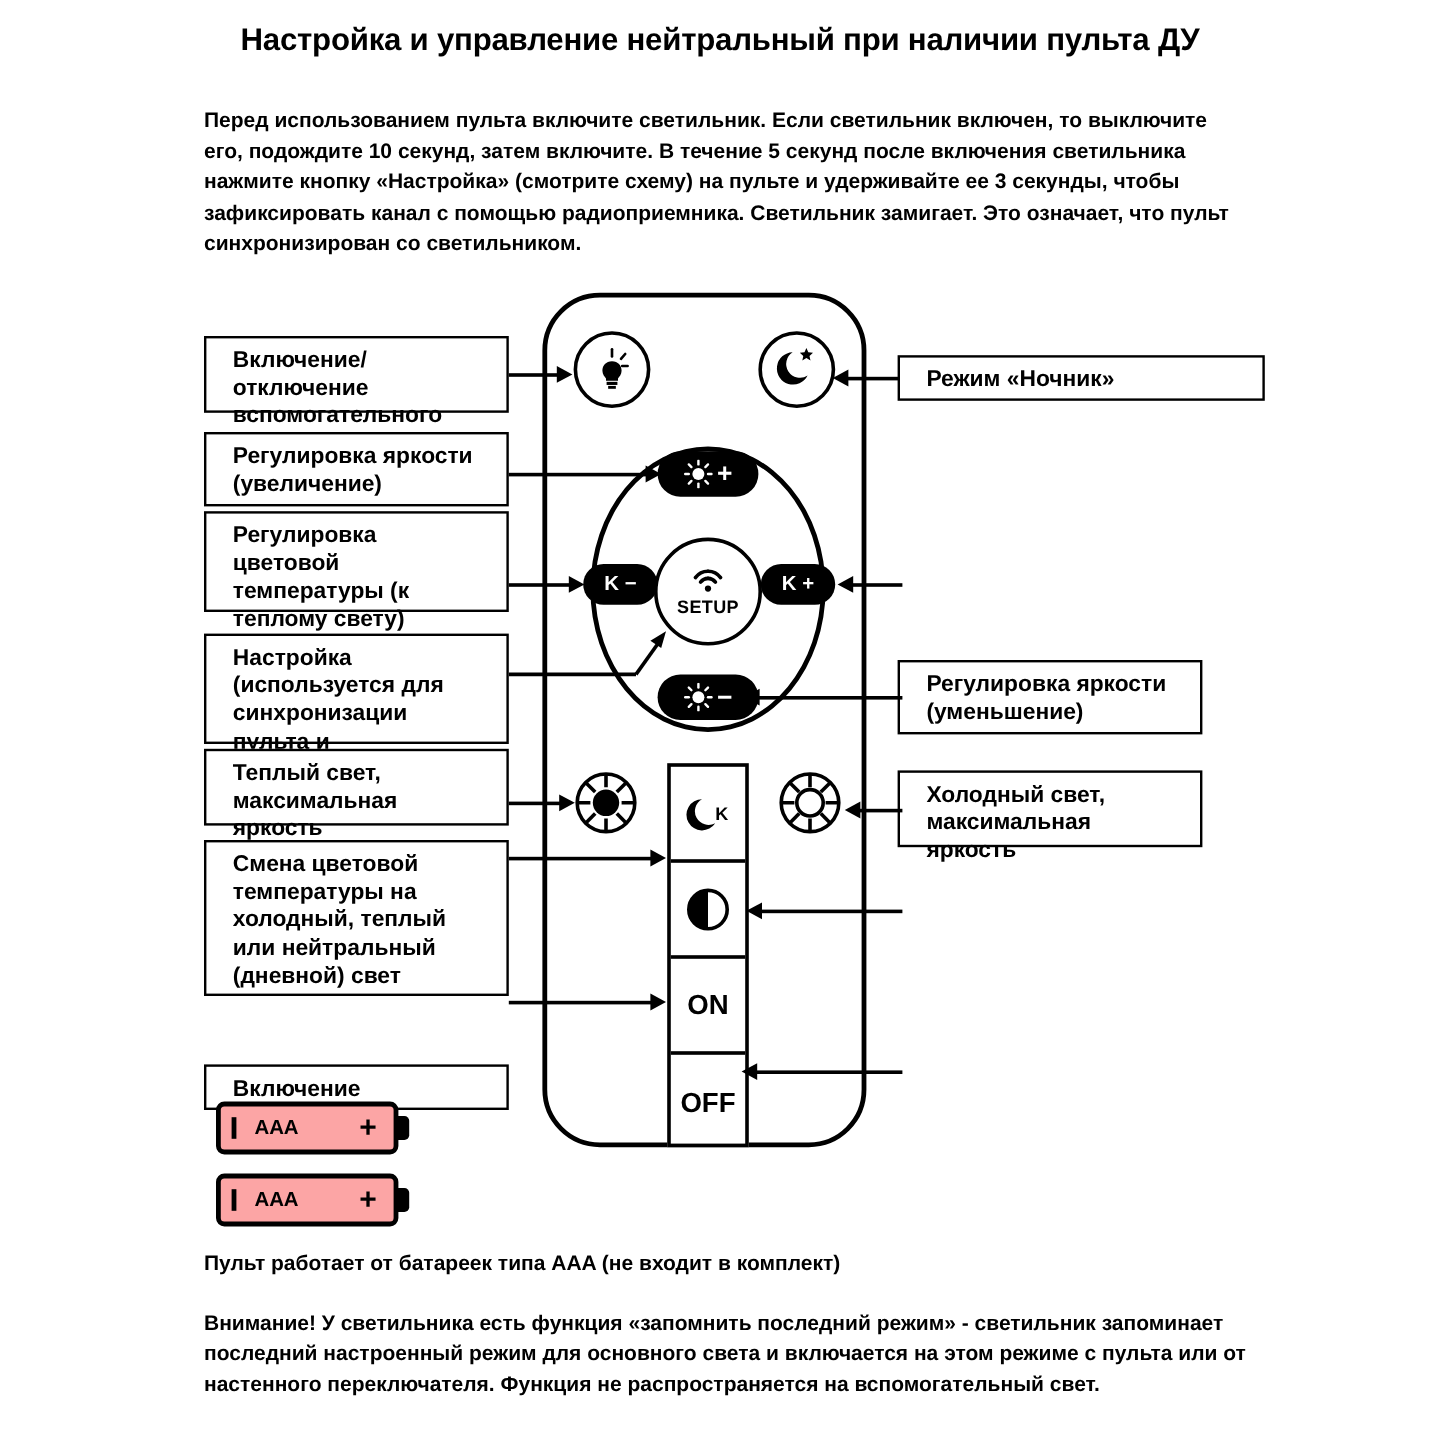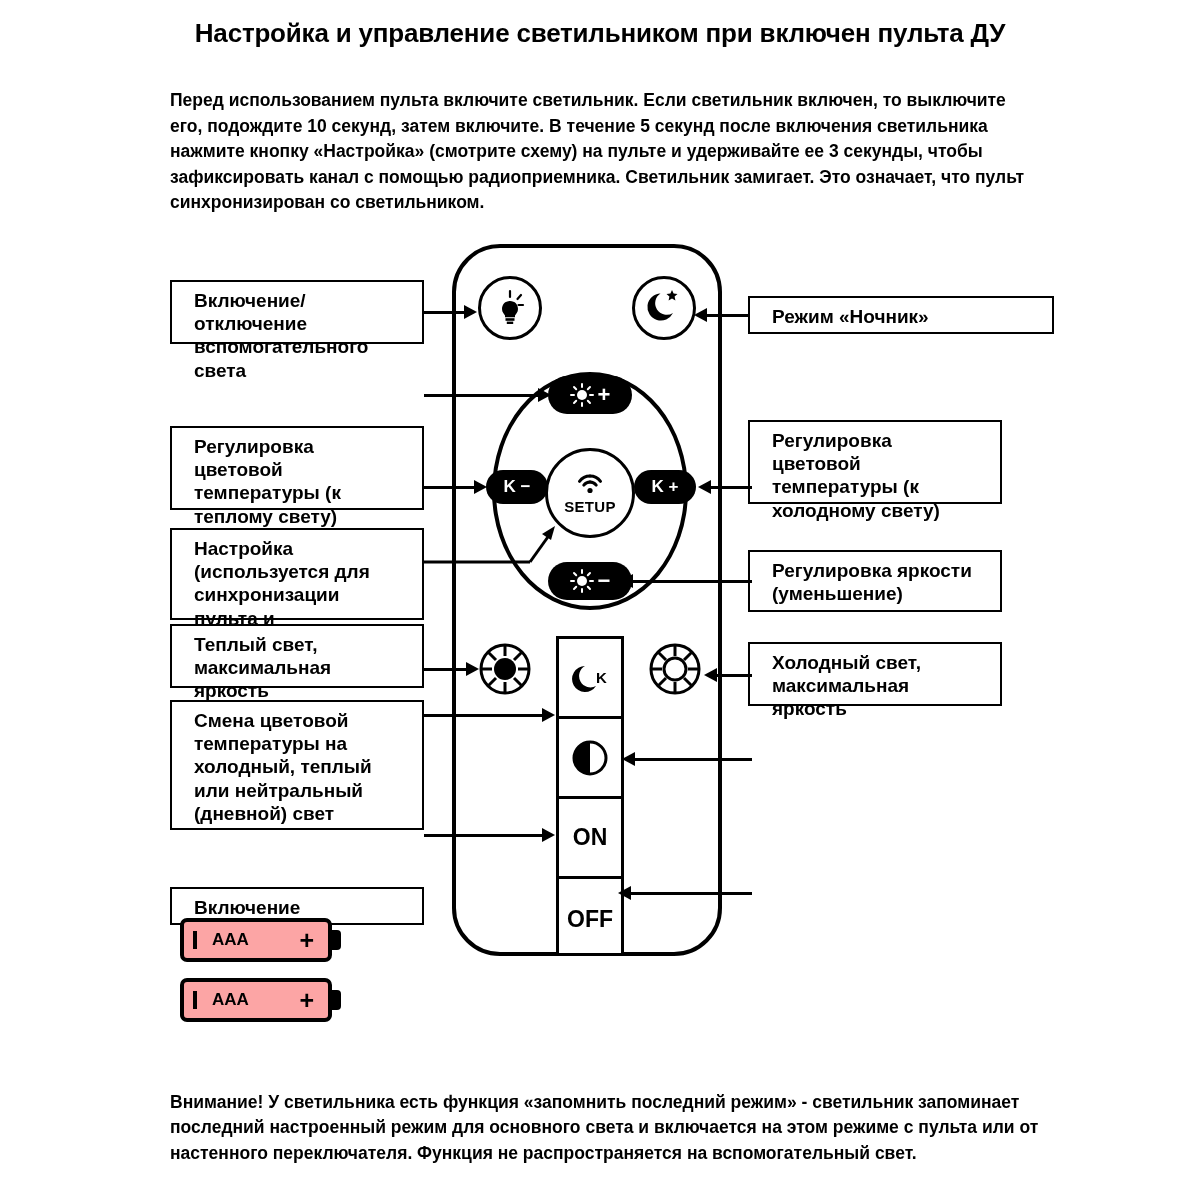--- a/index.html
+++ b/index.html
@@ -80,21 +80,21 @@
   .battery .plus{position:absolute;right:14px;top:50%;transform:translateY(-50%);font-size:25px;font-weight:bold;line-height:1;}
 
   .footer1{position:absolute;left:170px;top:1042px;width:860px;font-size:17.5px;font-weight:bold;}
   .footer2{position:absolute;left:170px;top:1090px;width:880px;font-size:17.5px;font-weight:bold;line-height:1.45;}
 </style>
 </head>
 <body>
 
 <div class="page">
 
-  <div class="title">Настройка и управление светильником при включен пульта ДУ</div>
+  <div class="title">Настройка и управление нейтральный при наличии пульта ДУ</div>
   <div class="intro">Перед использованием пульта включите светильник. Если светильник включен, то выключите его, подождите 10 секунд, затем включите. В течение 5 секунд после включения светильника нажмите кнопку «Настройка» (смотрите схему) на пульте и удерживайте ее 3 секунды, чтобы зафиксировать канал с помощью радиоприемника. Светильник замигает. Это означает, что пульт синхронизирован со светильником.</div>
 
   <div class="remote"></div>
 
   <div class="btn-circle" style="left:478px;top:276px;width:64px;height:64px;">
     <svg width="40" height="40" viewBox="0 0 40 40">
       <path d="M20 13 c-5 0 -8 3.6 -8 8 c0 3.2 2 5 3 6.4 l0 1.8 l10 0 l0 -1.8 c1 -1.4 3 -3.2 3 -6.4 c0 -4.4 -3 -8 -8 -8 z" fill="#000"></path>
       <rect x="15.5" y="30.2" width="9" height="2.6" fill="#000"></rect>
       <rect x="16.8" y="33.6" width="6.4" height="2.4" fill="#000"></rect>
       <g stroke="#000" stroke-width="2.2" stroke-linecap="round">
@@ -214,41 +214,41 @@
         <path d="M21 5 a16 16 0 0 0 0 32 z" fill="#000"></path>
       </svg>
     </div>
     <div class="row">ON</div>
     <div class="row">OFF</div>
   </div>
 
   <div class="box" style="left:170px;top:280px;width:254px;height:64px;">
     <span>Включение/отключение вспомогательного света</span>
   </div>
+  <div class="box" style="left:170px;top:360px;width:254px;height:62px;">
+    <span>Регулировка яркости (увеличение)</span>
+  </div>
   <div class="box" style="left:170px;top:426px;width:254px;height:84px;">
     <span>Регулировка цветовой температуры (к теплому свету)</span>
   </div>
   <div class="box" style="left:170px;top:528px;width:254px;height:92px;">
     <span>Настройка (используется для синхронизации пульта и светильника)</span>
   </div>
   <div class="box" style="left:170px;top:624px;width:254px;height:64px;">
     <span>Теплый свет, максимальная яркость</span>
   </div>
   <div class="box" style="left:170px;top:700px;width:254px;height:130px;">
     <span>Смена цветовой температуры на холодный, теплый или нейтральный (дневной) свет</span>
   </div>
   <div class="box" style="left:170px;top:840px;width:254px;height:38px;margin-top:47px;">
     <span>Включение светильника</span>
   </div>
 
   <div class="box" style="left:748px;top:296px;width:306px;height:38px;">
     <span>Режим «Ночник»</span>
-  </div>
-  <div class="box" style="left:748px;top:420px;width:254px;height:84px;">
-    <span>Регулировка цветовой температуры (к холодному свету)</span>
   </div>
   <div class="box" style="left:748px;top:550px;width:254px;height:62px;">
     <span>Регулировка яркости (уменьшение)</span>
   </div>
   <div class="box" style="left:748px;top:642px;width:254px;height:64px;">
     <span>Холодный свет, максимальная яркость</span>
   </div>
 
   <div class="arrow" style="left:424px;top:305px;width:54px;height:14px;">
     <div class="ln" style="left:0;top:6px;width:42px;height:3px;"></div>
@@ -313,15 +313,16 @@
     <span class="plus">+</span>
     <span class="tip"></span>
   </div>
   <div class="battery" style="left:180px;top:978px;width:152px;height:44px;">
     <span class="neg"></span>
     <span class="lbl">AAA</span>
     <span class="plus">+</span>
     <span class="tip"></span>
   </div>
 
+  <div class="footer1">Пульт работает от батареек типа AAA (не входит в комплект)</div>
   <div class="footer2">Внимание! У светильника есть функция «запомнить последний режим» - светильник запоминает последний настроенный режим для основного света и включается на этом режиме с пульта или от настенного переключателя. Функция не распространяется на вспомогательный свет.</div>
 
 </div>
 
 </body></html>

